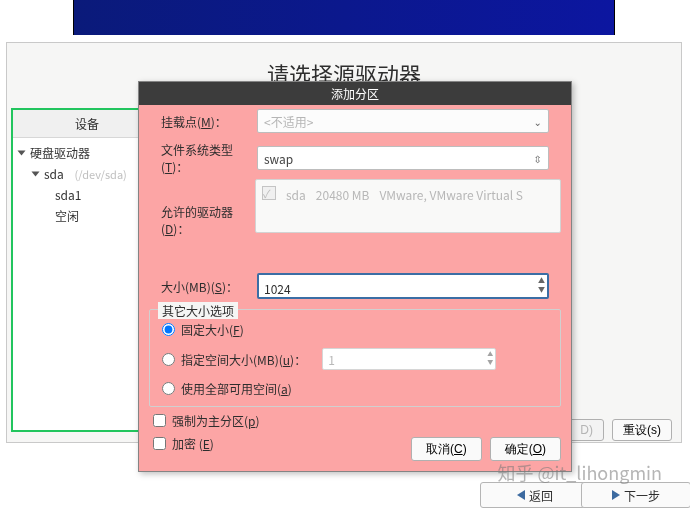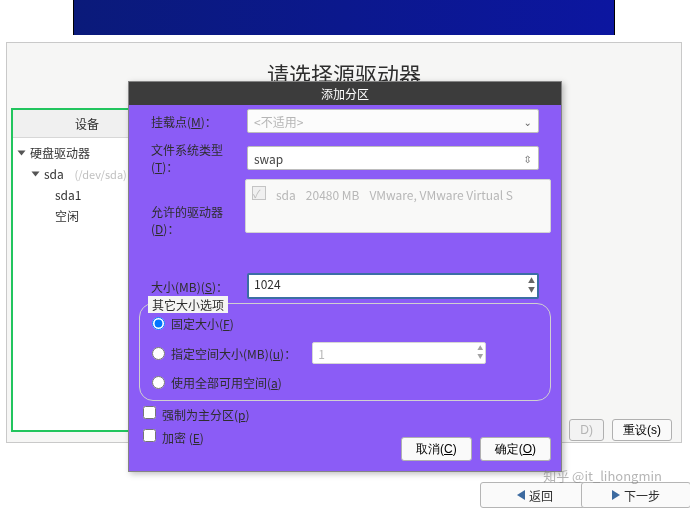--- a/index.html
+++ b/index.html
@@ -10,49 +10,49 @@
 .bg-tree-header{background:#f0f0f0;border-bottom:1px solid #d7d7d7;padding:5px 6px;font-size:12px;text-align:center}
 .tree{padding:4px 0;font-size:12px;color:#333}
 .tree-row{display:flex;align-items:center;padding:2px 4px;gap:4px}
 .tri{width:0;height:0;border-top:4px solid transparent;border-bottom:4px solid transparent;border-left:5px solid #555;transform:rotate(90deg);margin:0 2px;display:inline-block}
 .tree-sub1{padding-left:18px}
 .tree-sub2{padding-left:42px}
 .tree-dim{color:#bfbfbf;font-size:11px}
 .rb{position:absolute;right:18px;top:419px;display:flex;gap:8px}
 .rb button{height:22px;border:1px solid #b0b0b0;background:#fafafa;border-radius:3px;padding:0 10px;font-size:12px}
 .rb button:disabled{color:#b4b4b4;background:#f3f3f3}
-.dialog{position:absolute;left:128px;top:81px;width:432px;height:389px;border:1px solid #848484;background:#8b5cf6;box-shadow:2px 2px 6px rgba(0,0,0,.25)}
+.dialog{position:absolute;left:138px;top:81px;width:432px;height:389px;border:1px solid #848484;background:#fca5a5;box-shadow:2px 2px 6px rgba(0,0,0,.25)}
 .dlg-title{background:#3c3c3c;color:#fff;font-size:12px;text-align:center;padding:3px 0}
 .row{display:flex;align-items:center;padding:4px 22px}
 .row .lbl{width:96px;font-size:12px}
 .ul{text-decoration:underline}
 .combo{flex:1;height:22px;border:1px solid #bdbdbd;background:#fff;border-radius:2px;display:flex;align-items:center;padding:0 6px;position:relative;font-size:12px;color:#444}
 .combo.disabled{color:#b5b5b5;background:#fcfcfc}
 .combo .chev{position:absolute;right:6px;top:50%;transform:translateY(-50%);font-size:10px;color:#666}
-.spin{flex:1;height:22px;border:1px solid #bdbdbd;background:#fff;border-radius:2px;display:flex;align-items:flex-start;padding:0 6px;position:relative;font-size:12px}
+.spin{flex:1;height:22px;border:1px solid #bdbdbd;background:#fff;border-radius:2px;display:flex;align-items:flex-end;padding:0 6px;position:relative;font-size:12px}
 .spin .ud{position:absolute;right:2px;top:1px;display:flex;flex-direction:column;font-size:7px;line-height:9px;color:#666}
 .drvbox{margin:0 10px 0 116px;height:40px;border:1px solid #d3d3d3;background:#f9f9f8;border-radius:2px;display:flex;align-items:flex-start;padding:6px 6px;gap:10px;color:#b7b7b7;font-size:12px}
 .cb-dis{width:12px;height:12px;border:1px solid #c4c4c4;background:#f0f0f0;position:relative;display:inline-block}
 .cb-dis::after{content:"✓";position:absolute;left:0;top:-2px;font-size:11px;color:#bdbdbd}
 .focus{border:2px solid #3b6ea5 !important;padding:0 5px 0 5px}
-.grp{margin:0 10px 2px;border:1px solid #d0d0d0;border-radius:14px;position:relative;padding:6px 8px 4px}
+.grp{margin:6px 10px 2px;border:1px solid #d0d0d0;border-radius:2px;position:relative;padding:6px 8px 4px}
 .grp .legend{position:absolute;top:-8px;left:8px;background:#f5f5f4;padding:0 4px;font-size:12px}
 .radio-row{display:flex;align-items:center;padding:5px 0 5px 4px;gap:6px;font-size:12px}
 input[type=radio],input[type=checkbox]{margin:0}
 .rd-spin{width:162px;height:20px;border:1px solid #d6d6d6;background:#fff;border-radius:2px;margin-left:10px;display:flex;align-items:center;padding:0 5px;font-size:12px;color:#b9b9b9;position:relative}
 .rd-spin .ud{position:absolute;right:2px;top:1px;display:flex;flex-direction:column;font-size:6px;line-height:8px;color:#a3a3a3}
-.cbrow{display:flex;align-items:flex-start;gap:6px;padding:3px 14px;font-size:12px}
+.cbrow{display:flex;align-items:center;gap:6px;padding:3px 14px;font-size:12px}
 .btns{position:absolute;right:10px;bottom:10px;display:flex;gap:8px}
 .btns button{height:24px;padding:0 14px;border:1px solid #b0b0b0;background:#fafafa;border-radius:3px;font-size:12px}
 .nav{position:absolute;left:480px;top:482px;width:108px;height:24px;border:1px solid #b5b5b5;border-radius:3px;background:#fafafa;display:flex;align-items:center;justify-content:center;gap:4px;font-size:12px}
 .nav.nxt{left:581px}
 .nav .arr{width:0;height:0;border-top:5px solid transparent;border-bottom:5px solid transparent}
 .nav .al{border-right:8px solid #3c6aa0}
 .nav .ar{border-left:8px solid #3c6aa0}
-.wm{position:absolute;right:28px;bottom:32px;font-size:13px;color:rgba(120,120,120,.55)}
+.wm{position:absolute;right:28px;bottom:32px;font-size:18px;color:rgba(120,120,120,.55)}
 </style>
 </head>
 <body>
 
 <div class="banner"></div>
 
 <div class="bg-panel">
   <div class="bg-title">请选择源驱动器</div>
 </div>
 

